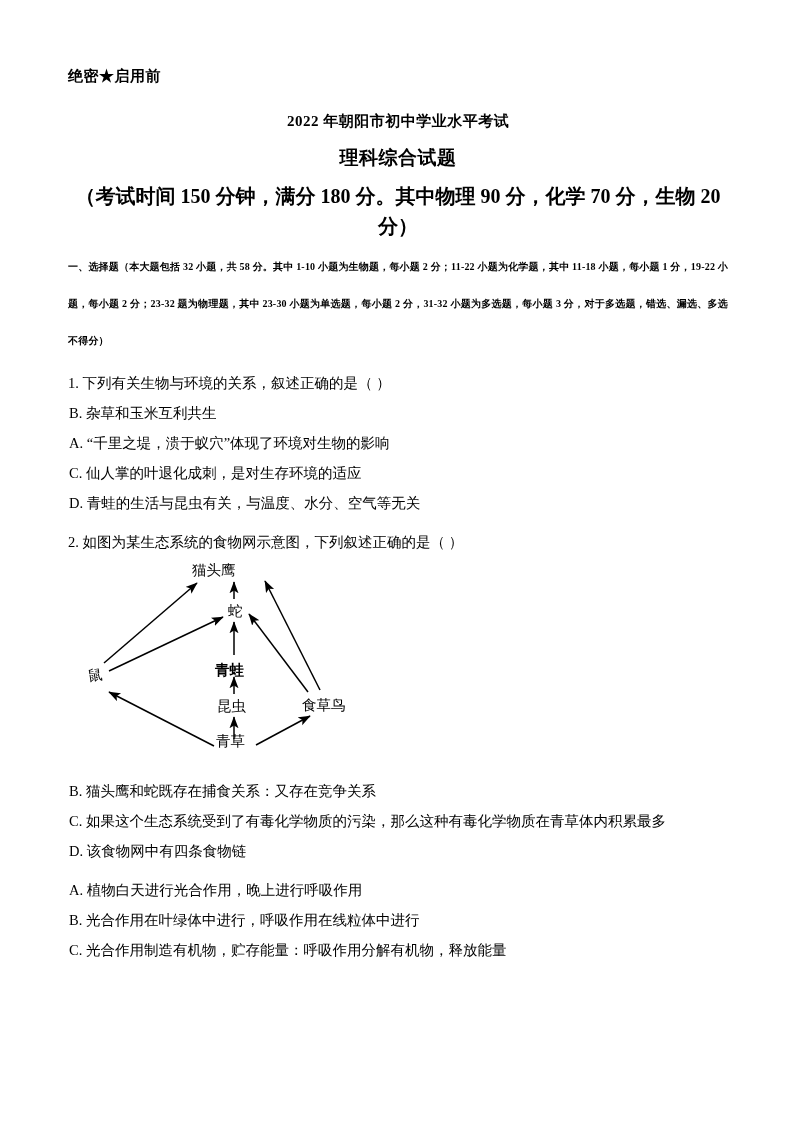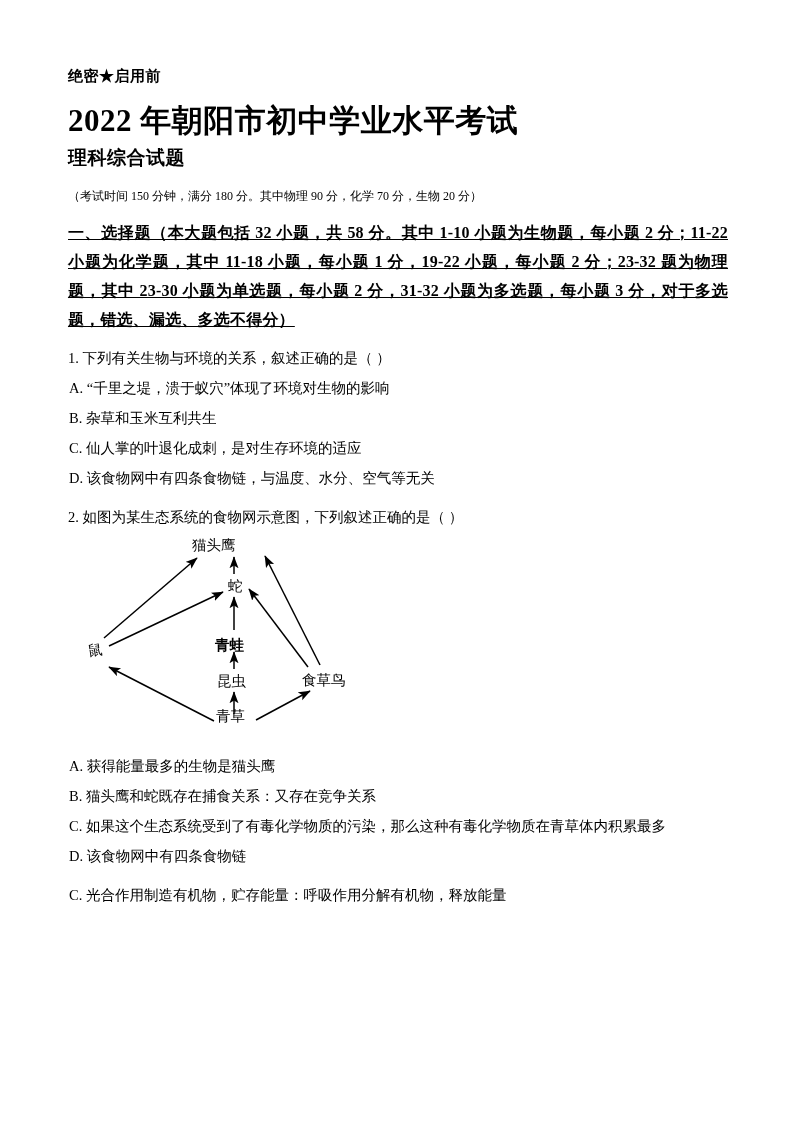--- a/index.html
+++ b/index.html
@@ -31,58 +31,58 @@
 
   
   .secret-line {
     font-size: 15px;
     font-weight: bold;
     line-height: 20px;
     letter-spacing: 0.5px;
     margin: 0 0 18px 0;
   }
   .doc-title {
-    text-align: left;
-    font-size: 31px;
+    text-align: center;
+    font-size: 15px;
     font-weight: bold;
     line-height: 34px;
     letter-spacing: 0.5px;
     margin: 0;
   }
   .doc-subtitle {
+    text-align: center;
     font-size: 19px;
     font-weight: bold;
     line-height: 32px;
     letter-spacing: 0.5px;
     margin: 4px 0 0 0;
   }
   .exam-info {
-    text-align: left;
-    font-size: 12px;
-    font-weight: normal;
+    text-align: center;
+    font-size: 20px;
+    font-weight: bold;
     line-height: 30px;
     margin: 7px 0 0 0;
   }
   .volume-label {
     text-align: center;
     font-size: 15px;
     font-weight: bold;
     line-height: 24px;
     margin: 2px 0 0 0;
   }
 
   
   .section-instruction {
-    font-size: 16px;
-    font-weight: bold;
-    line-height: 29px;
+    font-size: 10px;
+    font-weight: bold;
+    line-height: 37px;
     margin: 7px 0 0 0;
     text-align: justify;
     letter-spacing: 0.2px;
-    text-decoration: underline;
   }
 
   
   .question {
     margin-top: 9px;
   }
   .q-stem {
     font-size: 14.5px;
     line-height: 30px;
     margin: 0;
@@ -129,24 +129,24 @@
 
     <h2 class="doc-subtitle">理科综合试题</h2>
 
     <div class="exam-info">（考试时间 150 分钟，满分 180 分。其中物理 90 分，化学 70 分，生物 20 分）</div>
 
 
     <div class="section-instruction">一、选择题（本大题包括 32 小题，共 58 分。其中 1-10 小题为生物题，每小题 2 分；11-22 小题为化学题，其中 11-18 小题，每小题 1 分，19-22 小题，每小题 2 分；23-32 题为物理题，其中 23-30 小题为单选题，每小题 2 分，31-32 小题为多选题，每小题 3 分，对于多选题，错选、漏选、多选不得分）</div>
 
     <div class="question">
       <p class="q-stem">1. 下列有关生物与环境的关系，叙述正确的是（      ）</p>
+      <p class="q-option">B. 杂草和玉米互利共生</p>
       <p class="q-option">A. “千里之堤，溃于蚁穴”体现了环境对生物的影响</p>
-      <p class="q-option">B. 杂草和玉米互利共生</p>
       <p class="q-option">C. 仙人掌的叶退化成刺，是对生存环境的适应</p>
-      <p class="q-option">D. 该食物网中有四条食物链，与温度、水分、空气等无关</p>
+      <p class="q-option">D. 青蛙的生活与昆虫有关，与温度、水分、空气等无关</p>
     </div>
 
     <div class="question">
       <p class="q-stem">2. 如图为某生态系统的食物网示意图，下列叙述正确的是（      ）</p>
 
       <div class="figure-foodweb">
         <svg width="290" height="215" viewBox="0 0 290 215">
           <defs>
             <marker id="ah" markerWidth="9" markerHeight="9" refX="7.5" refY="3.2" orient="auto" markerUnits="strokeWidth">
               <path d="M0,0.2 L8,3.2 L0,6.2 L1.8,3.2 Z" fill="#000"></path>
@@ -178,24 +178,25 @@
 
         <span class="fw-node" style="left:116px; top:3px;">猫头鹰</span>
         <span class="fw-node" style="left:152px; top:44px;">蛇</span>
         <span class="fw-node" style="left:139px; top:103px;font-weight:bold;">青蛙</span>
         <span class="fw-node" style="left:141px; top:139px;">昆虫</span>
         <span class="fw-node" style="left:140px; top:174px;">青草</span>
         <span class="fw-node rotated" style="left:12px; top:108px;">鼠</span>
         <span class="fw-node" style="left:226px; top:138px;">食草鸟</span>
       </div>
 
-      <p class="q-option">A. 获得能量最多的生物是猫头鹰</p>
       <p class="q-option">B. 猫头鹰和蛇既存在捕食关系：又存在竞争关系</p>
       <p class="q-option">C. 如果这个生态系统受到了有毒化学物质的污染，那么这种有毒化学物质在青草体内积累最多</p>
       <p class="q-option">D. 该食物网中有四条食物链</p>
     </div>
 
     <div class="question">
+      <p class="q-option">A. 植物白天进行光合作用，晚上进行呼吸作用</p>
+      <p class="q-option">B. 光合作用在叶绿体中进行，呼吸作用在线粒体中进行</p>
       <p class="q-option">C. 光合作用制造有机物，贮存能量：呼吸作用分解有机物，释放能量</p>
     </div>
 
   </div>
 </div>
 
 </body></html>

